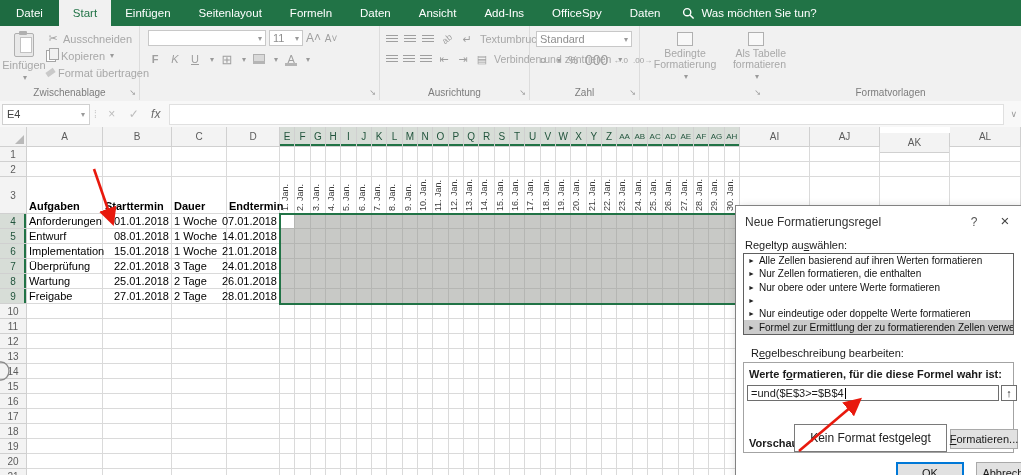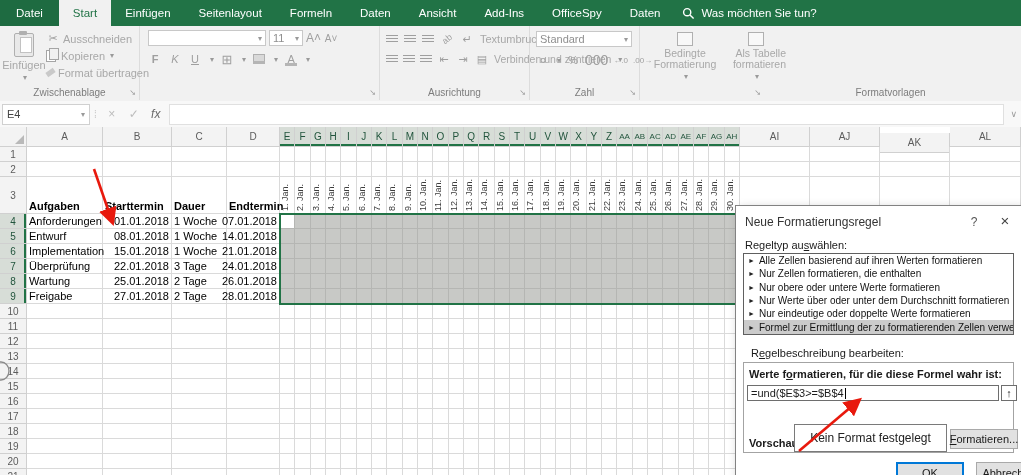--- a/index.html
+++ b/index.html
@@ -1180,21 +1180,20 @@
         <div class="rt-item">
          <span class="bullet">►</span>
           <span>Nur Zellen formatieren, die enthalten</span>
         </div>
         <div class="rt-item">
          <span class="bullet">►</span>
           <span>Nur obere oder untere Werte formatieren</span>
         </div>
         <div class="rt-item">
          <span class="bullet">►</span>
-          <span>Nur Werte über oder unter dem Durchschnitt formatieren</span>
         </div>
         <div class="rt-item">
          <span class="bullet">►</span>
           <span>Nur eindeutige oder doppelte Werte formatieren</span>
         </div>
         <div class="rt-item selected">
          <span class="bullet">►</span>
           <span>Formel zur Ermittlung der zu formatierenden Zellen verwenden</span>
         </div>
       </div>

